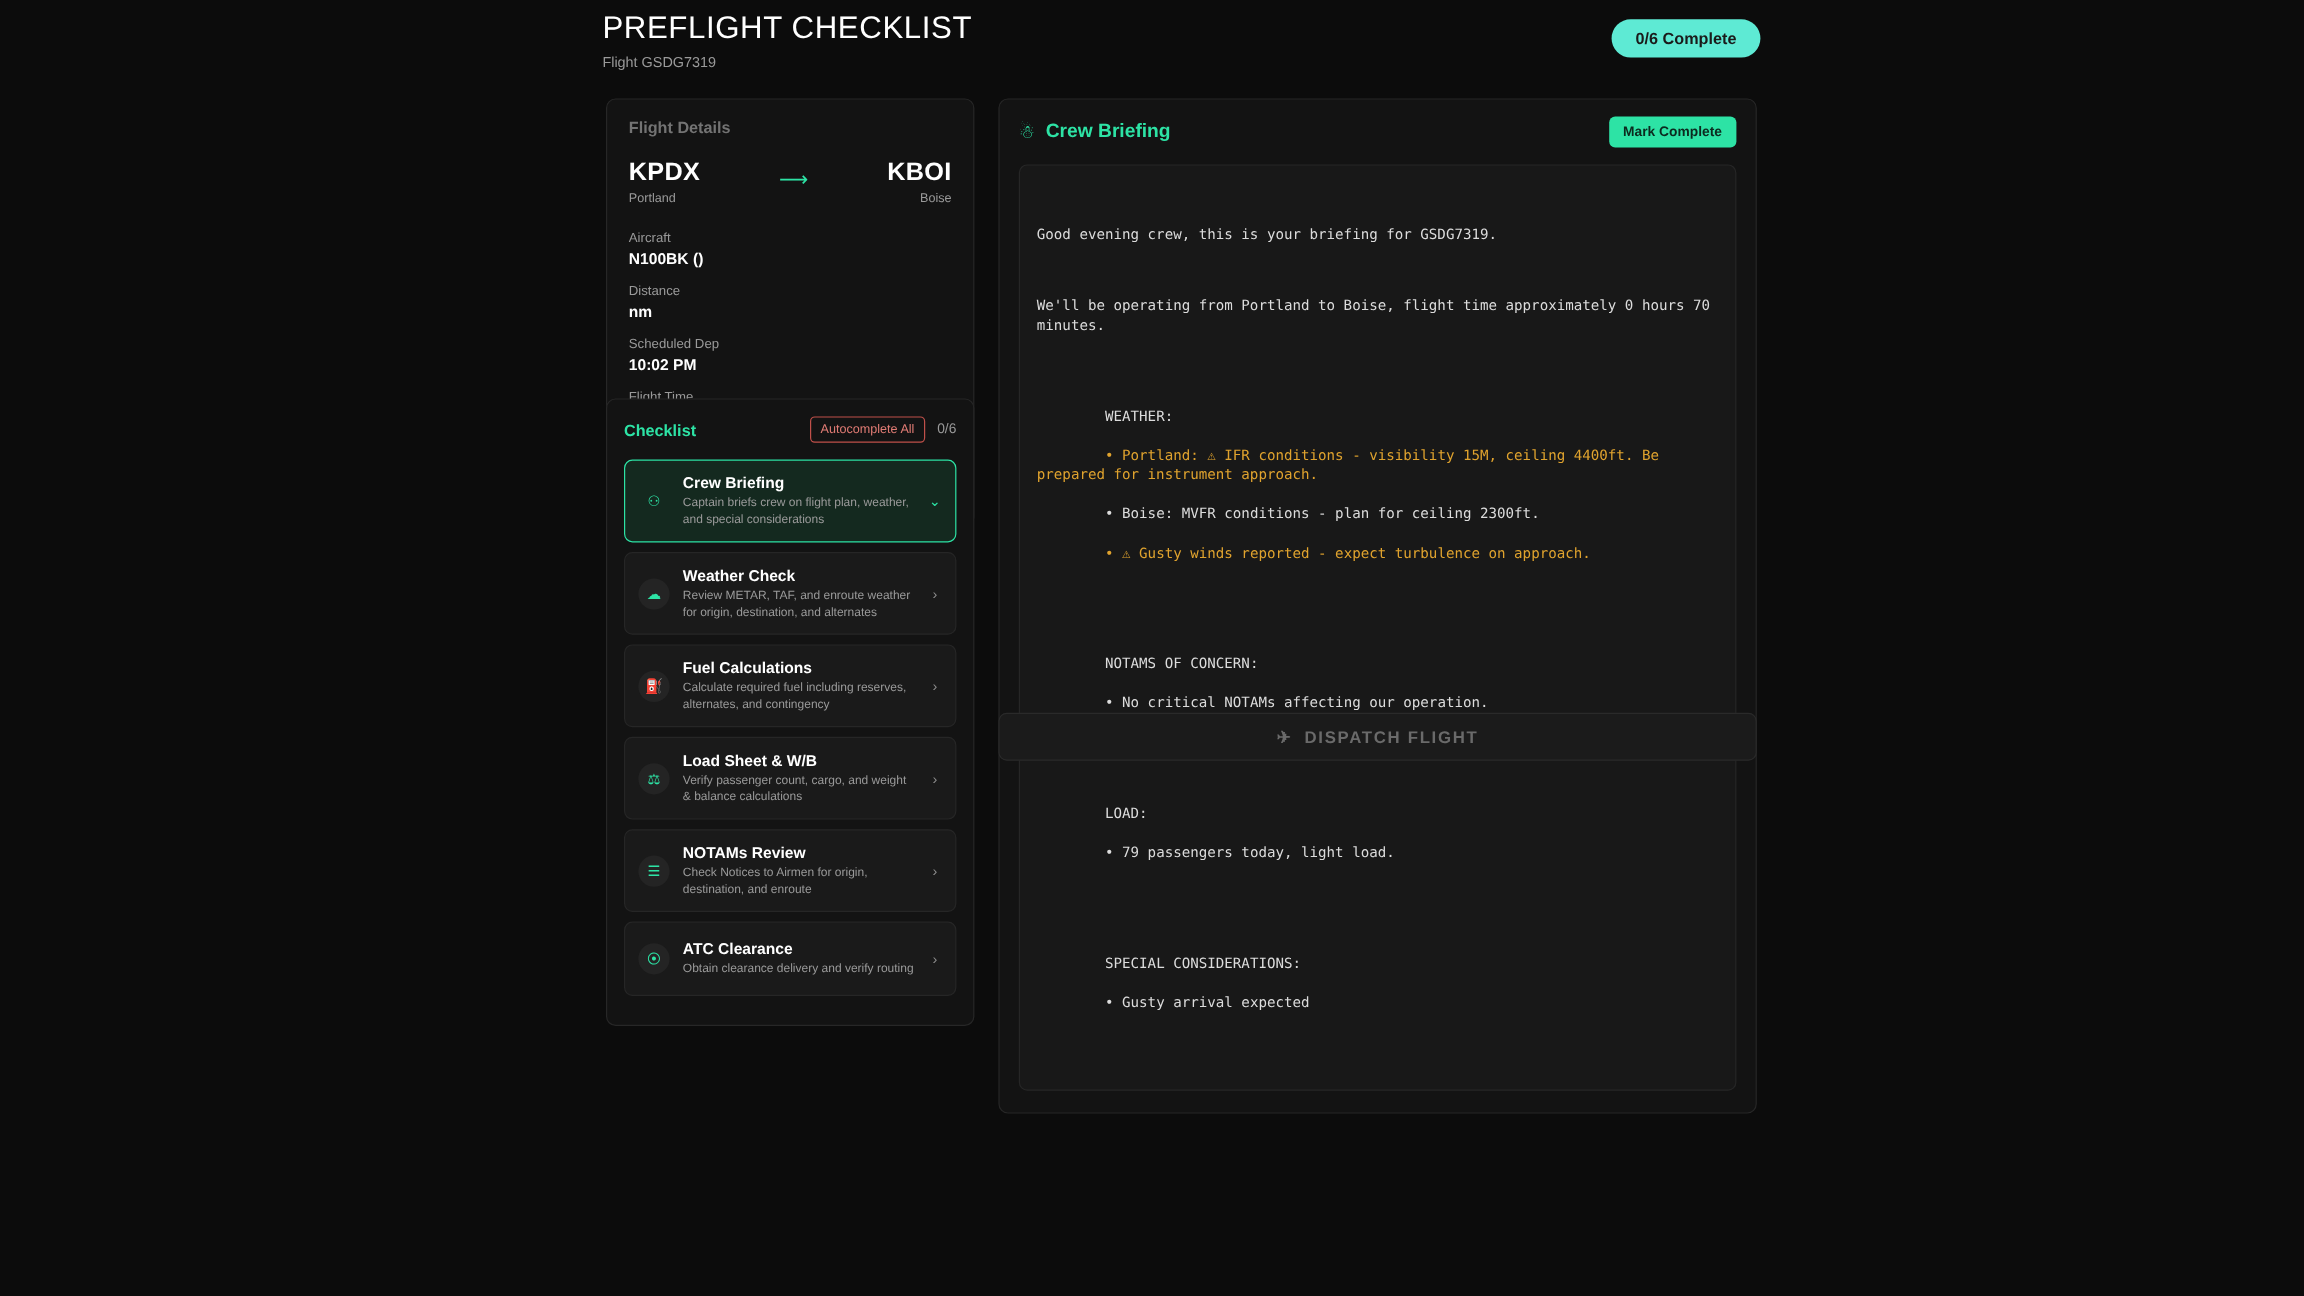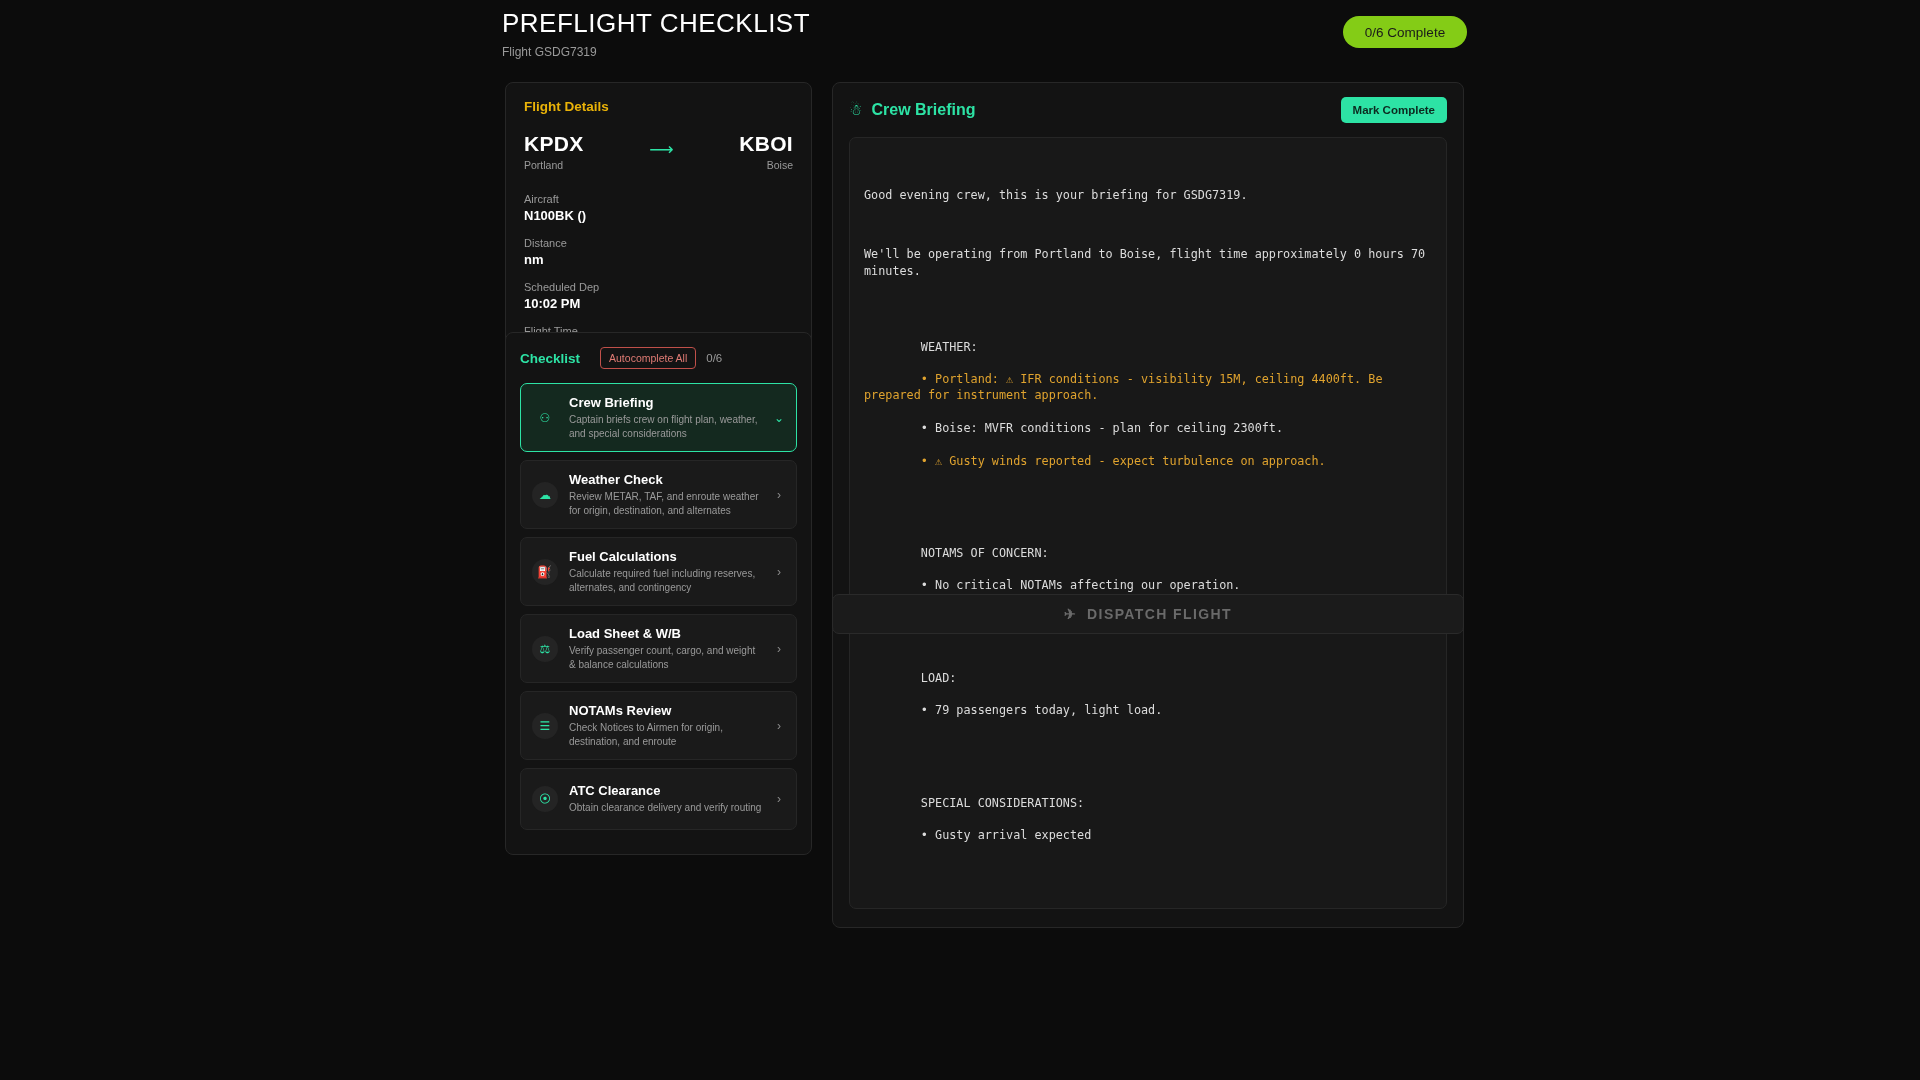--- a/index.html
+++ b/index.html
@@ -30,45 +30,45 @@
   }
   .flight-sub {
     font-size: 12px;
     color: #9a9a9a;
     margin-top: 6px;
   }
   .complete-badge {
     position: absolute;
     left: 1343px; top: 16px;
     width: 124px; height: 32px;
-    background: #84cc16;
+    background: #5eead4;
     color: #1a1a1a;
     border-radius: 16px;
     font-size: 13.5px;
-    font-weight: normal;
+    font-weight: bold;
     display: flex; align-items: center; justify-content: center;
     border: none;
   }
 
   
   .panel {
     background: #131313;
     border: 1px solid #272727;
     border-radius: 8px;
   }
 
   
   .flight-details {
     position: absolute;
     left: 505px; top: 82px;
     width: 307px;
     padding: 16px 18px 10px 18px;
   }
   .panel-title {
-    color: #eab308;
+    color: #737373;
     font-size: 13.5px;
     font-weight: bold;
   }
   .route-row {
     display: flex;
     align-items: flex-start;
     justify-content: space-between;
     margin-top: 18px;
   }
   .apt { }
@@ -119,21 +119,21 @@
   
   .checklist-panel {
     position: absolute;
     left: 505px; top: 332px;
     width: 307px;
     padding: 14px 14px 16px 14px;
   }
   .checklist-head {
     display: flex;
     align-items: center;
-    justify-content: flex-start;
+    justify-content: space-between;
     gap: 20px;
   }
   .checklist-head .left {
     color: #2de3a5;
     font-size: 13.5px;
     font-weight: bold;
   }
   .checklist-head .right {
     display: flex;
     align-items: center;

